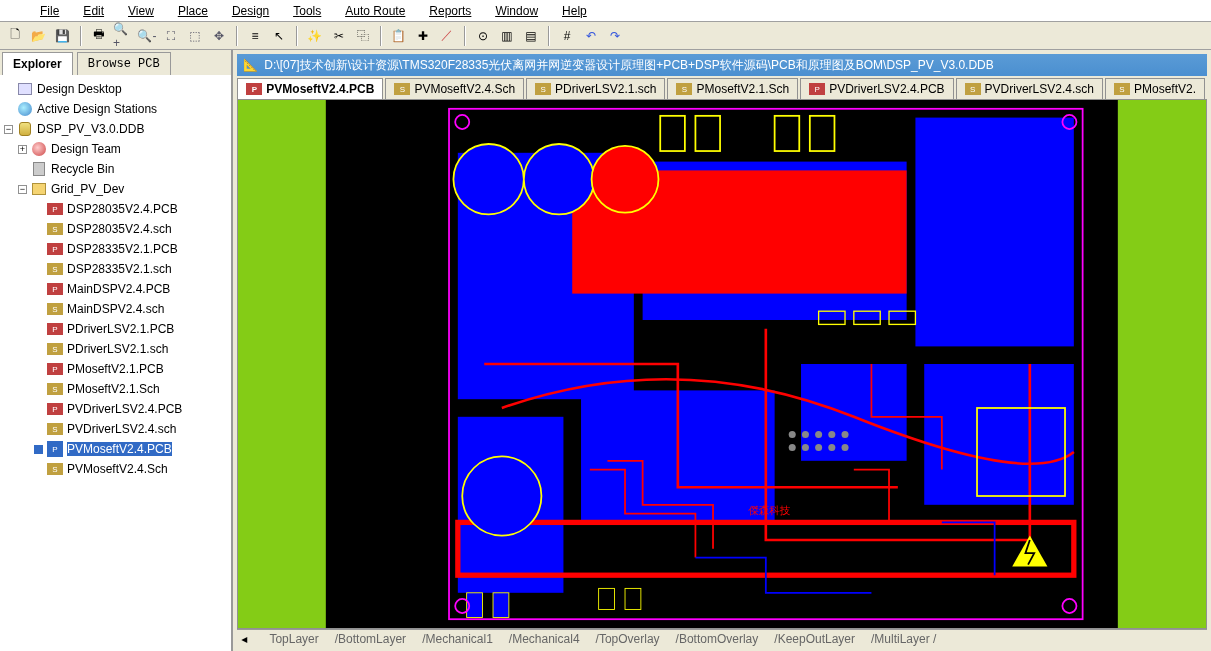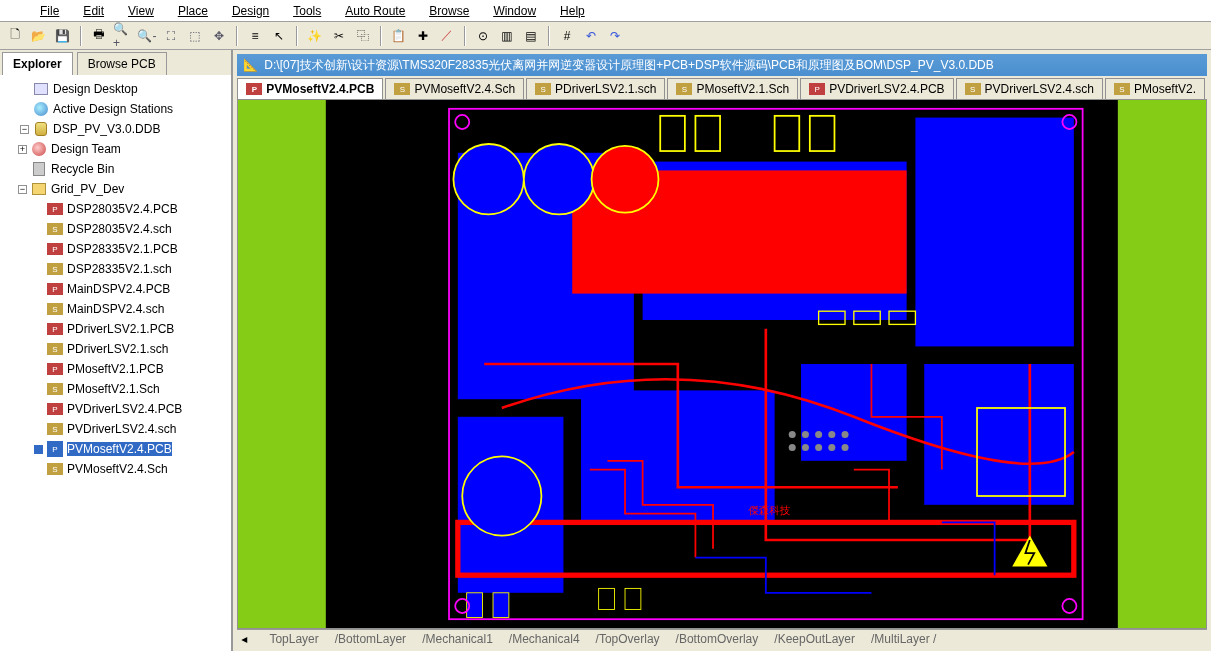--- a/index.html
+++ b/index.html
@@ -11,24 +11,24 @@
 
 .toolbar { background: #ece9d8; height: 28px; display: flex; align-items: center; padding: 2px 4px; gap: 2px; border-bottom: 1px solid #a0a0a0; }
 .tb-btn { width: 22px; height: 22px; display: flex; align-items: center; justify-content: center; cursor: pointer; border: 1px solid transparent; }
 .tb-sep { width: 2px; height: 20px; background: linear-gradient(to right, #999 0, #999 1px, #fff 1px); margin: 0 4px; }
 
 .main { display: flex; height: calc(100% - 50px); }
 
 .left-panel { width: 300px; background: #fcfcfc; display: flex; flex-direction: column; border-right: 2px solid #999; }
 .left-tabs { display: flex; background: #ece9d8; }
 .left-tab { padding: 4px 10px; border: 1px solid #999; background: #fff; margin: 2px 2px 0 2px; border-bottom: none; font-weight: bold; }
-.left-tab.inactive { background: #ece9d8; font-weight: normal; }
+.left-tab.inactive { background: #ece9d8; font-weight: normal; font-family: Liberation Mono, monospace; }
 
 .tree { flex: 1; background: #fff; overflow: auto; padding-top: 4px; }
-.tree-item { display: flex; align-items: center; height: 20px; padding-left: 20px; cursor: default; white-space: nowrap; }
+.tree-item { display: flex; align-items: center; height: 20px; padding-left: 4px; cursor: default; white-space: nowrap; }
 .tree-item.selected span { background: #316ac5; color: #fff; }
 .tree-item .exp { width: 9px; height: 9px; border: 1px solid #919191; font-size: 9px; line-height: 7px; text-align: center; margin-right: 4px; color: #000; background:#fff; }
 .tree-item .exp.none { border: none; }
 .tree-item .ico { width: 16px; height: 16px; margin-right: 4px; display:flex; align-items:center; justify-content:center; }
 .ind1 { padding-left: 18px; }
 .ind2 { padding-left: 34px; }
 
 .right-panel { flex: 1; background: #ece9d8; display: flex; flex-direction: column; padding: 4px; }
 .titlebar { height: 22px; background: linear-gradient(#5a9bd6, #4b8fd0); color: #fff; display: flex; align-items: center; padding: 0 6px; gap: 6px; font-size: 12px; }
 .doc-tabs { display: flex; background: #ece9d8; margin-top: 2px; }
@@ -54,21 +54,21 @@
 <body>
 
 <div class="menubar" id="menubar">
     <span>File</span>
     <span>Edit</span>
     <span>View</span>
     <span>Place</span>
     <span>Design</span>
     <span>Tools</span>
     <span>Auto Route</span>
-    <span>Browse</span>
+    <span>Reports</span>
     <span>Window</span>
     <span>Help</span>
   </div>
 
 <div class="toolbar" id="toolbar">
     <div class="tb-btn" style="font-size: 12px;">🗋</div>
     <div class="tb-btn" style="font-size: 12px;">📂</div>
     <div class="tb-btn" style="font-size: 12px;">💾</div>
     <div class="tb-sep"></div>
     <div class="tb-btn" style="font-size: 12px;">🖶</div>

